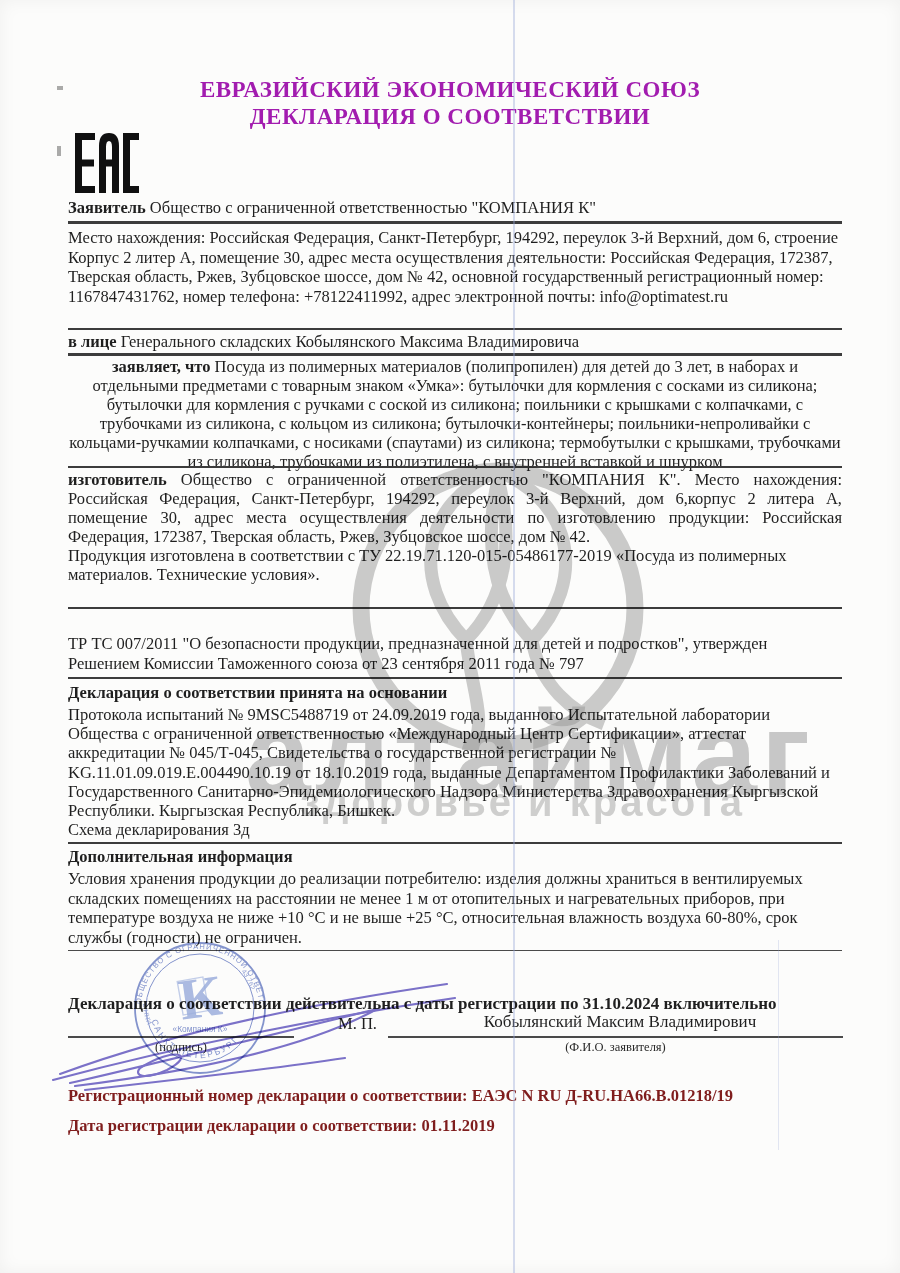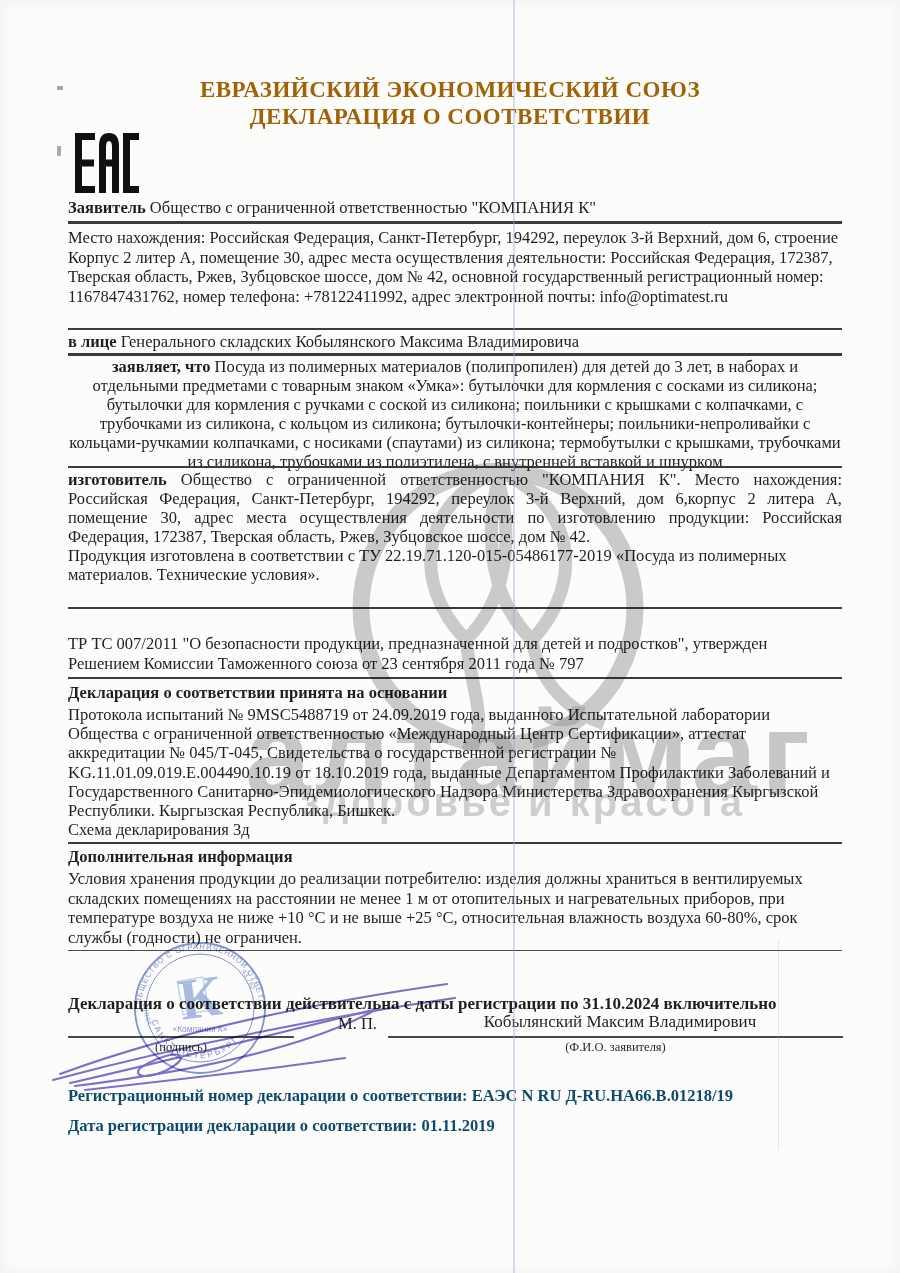--- a/index.html
+++ b/index.html
@@ -7,32 +7,32 @@
     position:relative;
     width:900px;height:1273px;
     margin:0 auto;
     background:#fcfcfb;
     overflow:hidden;
     font-family:"Liberation Serif","DejaVu Serif",serif;
     color:#1f1f1f;
     box-shadow:inset 0 0 18px rgba(0,0,0,0.05);
   }
   .abs{position:absolute;}
-  .title{left:0;right:0;text-align:center;font-weight:bold;font-size:23px;line-height:27px;letter-spacing:.5px;color:#a16207;}
+  .title{left:0;right:0;text-align:center;font-weight:bold;font-size:23px;line-height:27px;letter-spacing:.5px;color:#a21caf;}
   .par{left:68px;width:774px;font-size:16.5px;line-height:19.6px;}
   .tight{line-height:19px;text-align:center;}
   .just{text-align:justify;}
   .b{font-weight:bold;}
   .rule{left:68px;width:774px;background:#3c3c3c;}
   .r25{height:2.5px;}
   .r15{height:1.5px;}
   .r10{height:1px;}
   .sigline{background:#4a4a4a;height:1.5px;}
   .smalllab{font-size:12.5px;text-align:center;color:#2a2a2a;}
-  .footline{left:68px;width:800px;font-size:16.5px;font-weight:bold;color:#0c4a6e;}
+  .footline{left:68px;width:800px;font-size:16.5px;font-weight:bold;color:#7f1d1d;}
   .wm{mix-blend-mode:multiply;pointer-events:none;}
   .fold{background:rgba(150,165,215,0.38);pointer-events:none;}
   .speck{background:#666;opacity:.55;}
 </style>
 </head>
 <body>
 
 <div class="page">
 
   <div class="abs title" style="top:76px;">ЕВРАЗИЙСКИЙ ЭКОНОМИЧЕСКИЙ СОЮЗ</div>

